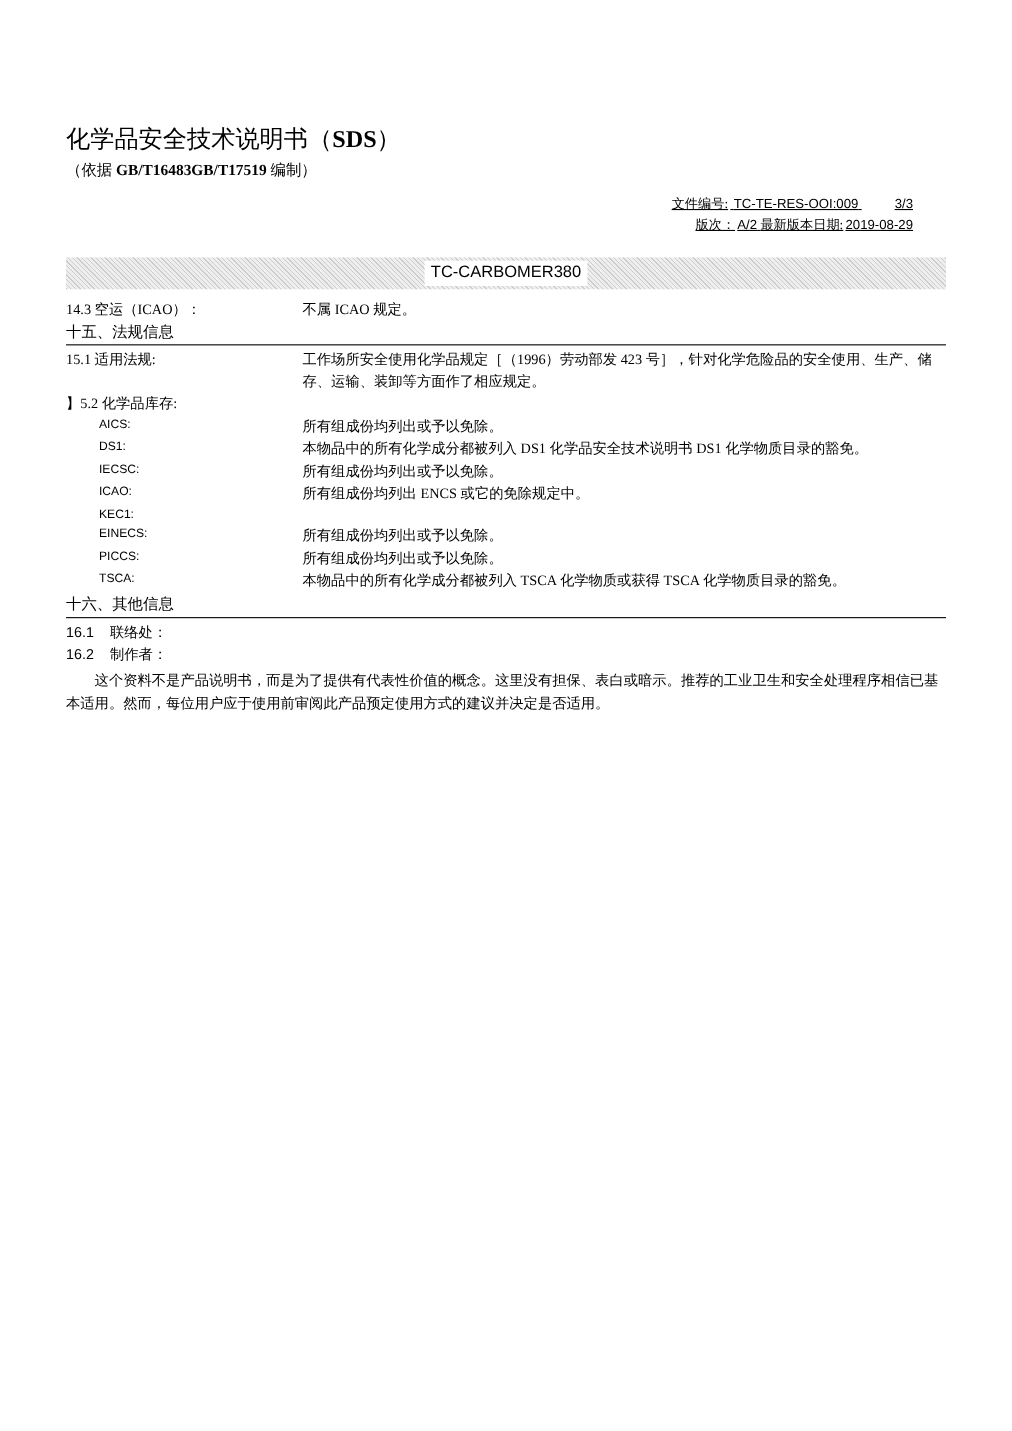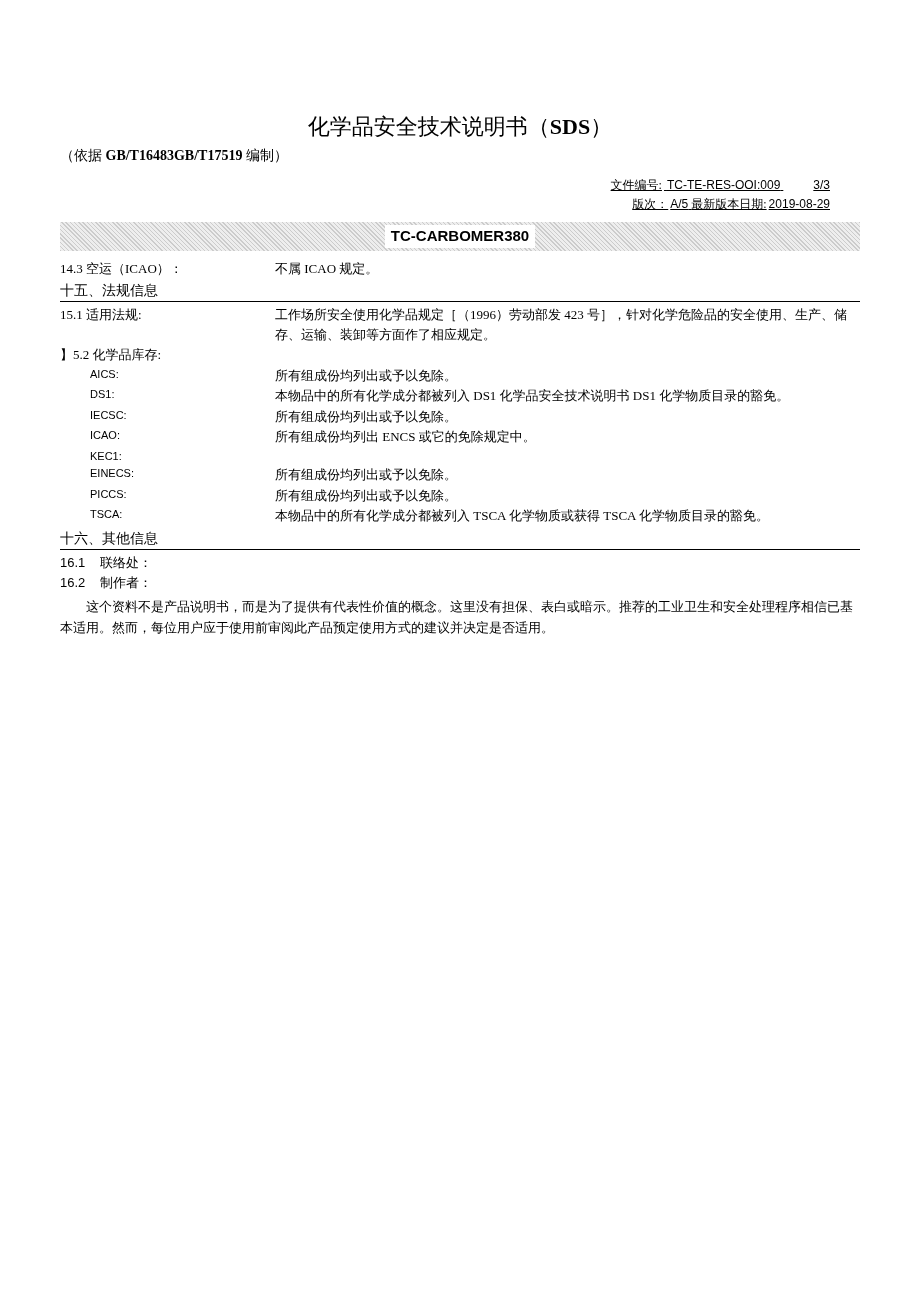--- a/index.html
+++ b/index.html
@@ -10,21 +10,21 @@
     body {
       font-family: "SimSun", "宋体", serif;
       font-size: 13px;
       color: #000;
       background: #fff;
       width: 920px;
       padding: 110px 60px 0 60px;
       line-height: 1.5;
     }
     .title-main {
-      text-align: center;
+      text-align: left;
       font-size: 22px;
       margin-bottom: 2px;
     }
     .title-main .bold {
       font-weight: bold;
     }
     .title-sub {
       text-align: left;
       font-size: 14px;
       margin-bottom: 10px;
@@ -39,32 +39,32 @@
       line-height: 1.6;
       text-decoration: underline;
     }
     .header-meta .label {
       margin-right: 2px;
     }
     .header-meta .page {
       margin-left: 30px;
     }
     .product-bar {
-      margin-top: 8px;
+      margin-top: 20px;
       margin-bottom: 8px;
       background: repeating-linear-gradient(
         45deg,
         #ccc,
         #ccc 1px,
         #eee 1px,
         #eee 3px
       );
       padding: 3px 0;
       text-align: center;
-      font-weight: bold;
+      font-weight: normal;
       font-size: 15px;
       display: flex;
       justify-content: center;
     }
     .product-bar-inner {
       background: #fff;
       padding: 0 6px;
       display: inline-block;
     }
     .row {
@@ -122,21 +122,21 @@
   <span>（依据 </span><span class="bold">GB/T16483GB/T17519</span><span> 编制）</span>
 </div>
 
 <div class="header-meta">
   <div>
     <span class="label">文件编号:</span>
     <span class="arial">TC-TE-RES-OOI:009</span>
     <span class="page arial">3/3</span>
   </div>
   <div>
-    <span class="label">版次：</span><span class="arial">A/5</span>
+    <span class="label">版次：</span><span class="arial">A/2</span>
     <span class="label">最新版本日期:</span><span class="arial">2019-08-29</span>
   </div>
 </div>
 
 <div class="product-bar">
   <span class="product-bar-inner arial">TC-CARBOMER380</span>
 </div>
 
 <div class="row">
   <div class="col-label">14.3 空运（ICAO）：</div>

